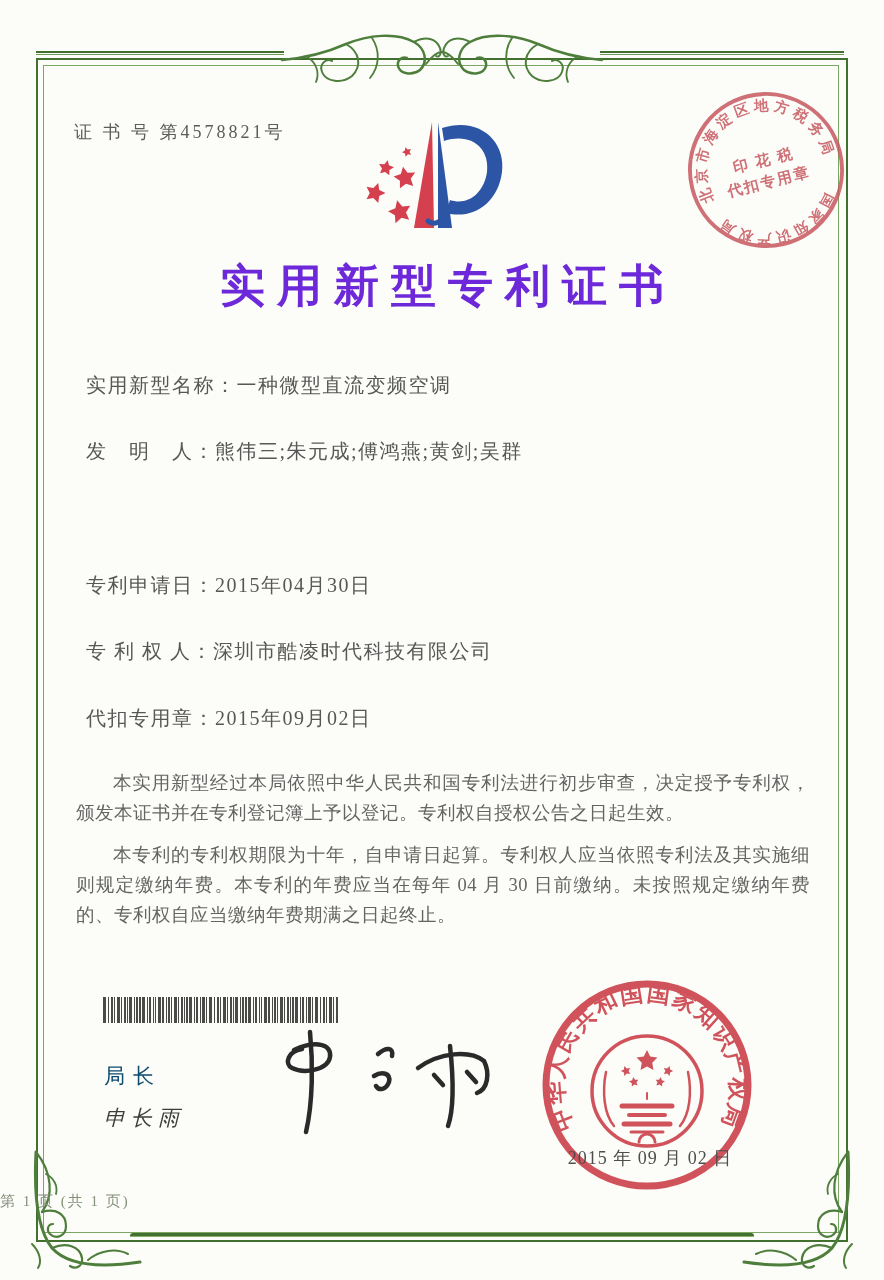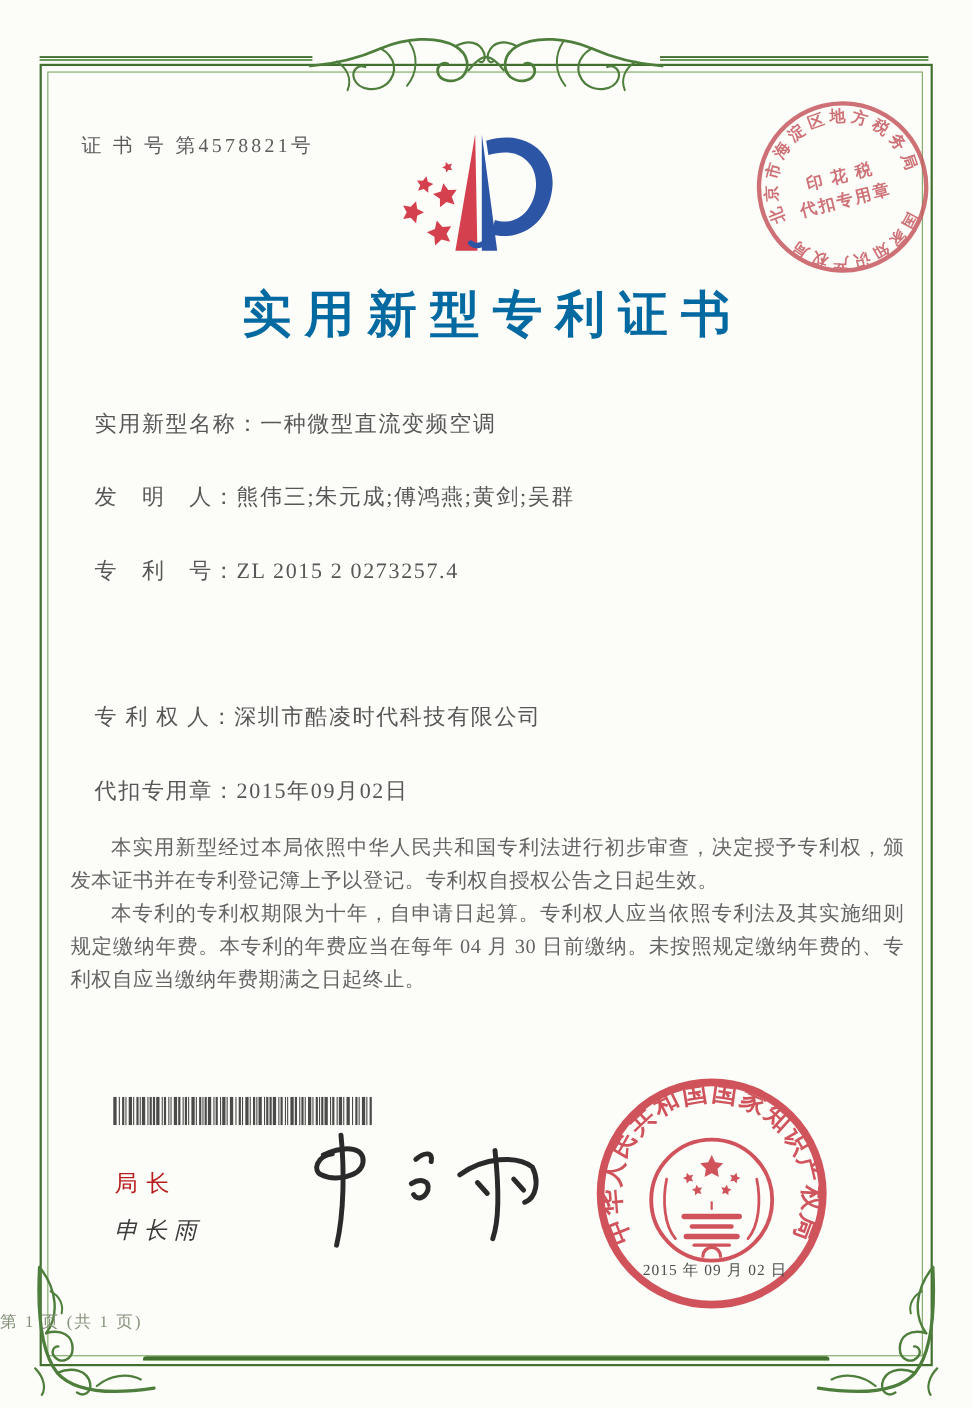--- a/index.html
+++ b/index.html
@@ -15,31 +15,31 @@
   .rule-top.right{left:600px;width:244px;}
   .rule-bottom{position:absolute;left:130px;top:1233px;width:624px;height:6px;background:linear-gradient(to bottom,#41702f 0 3px,#86b06e 3px 4px,transparent 4px);border-radius:3px;}
   .ornament-top{position:absolute;left:276px;top:20px;width:332px;height:78px;}
   .corner{position:absolute;width:122px;height:124px;}
   .corner.bl{left:26px;top:1148px;}
   .corner.br{left:736px;top:1148px;transform:scaleX(-1);}
   
   .cert-no{position:absolute;left:74px;top:120px;font-size:18px;letter-spacing:3px;color:#5c5c5c;}
   .logo{position:absolute;left:360px;top:116px;width:150px;height:128px;}
   .tax-seal{position:absolute;left:676px;top:80px;width:180px;height:180px;opacity:.82;}
-  .title{position:absolute;left:0;top:256px;width:100%;text-align:center;font-size:45px;font-weight:bold;letter-spacing:12px;text-indent:12px;color:#0369a1;margin:0;}
+  .title{position:absolute;left:0;top:256px;width:100%;text-align:center;font-size:45px;font-weight:bold;letter-spacing:12px;text-indent:12px;color:#6d28d9;margin:0;}
   .field{position:absolute;left:86px;font-size:20px;color:#575757;letter-spacing:1.5px;white-space:nowrap;}
   .f1{top:372px}.f2{top:438px}.f3{top:505px}.f4{top:572px}.f5{top:638px}.f6{top:705px}
   .paras{position:absolute;left:64px;top:756px;width:758px;font-size:18.5px;line-height:30px;color:#646464;text-align:justify;letter-spacing:.5px;}
-  .paras p{margin:0;text-indent:2em;}
+  .paras p{margin:12px;text-indent:2em;}
   .barcode{position:absolute;left:102px;top:997px;width:238px;height:26px;opacity:.85;}
-  .director-title{position:absolute;left:104px;top:1062px;font-size:21px;letter-spacing:8px;color:#b91c1c;}
+  .director-title{position:absolute;left:104px;top:1062px;font-size:21px;letter-spacing:8px;color:#0c4a6e;}
   .director-name{position:absolute;left:104px;top:1104px;font-size:21px;letter-spacing:6px;color:#3c3c3c;font-style:italic;}
   .signature{position:absolute;left:228px;top:1026px;width:272px;height:122px;}
   .office-seal{position:absolute;left:534px;top:972px;width:226px;height:226px;opacity:.87;}
-  .seal-date{position:absolute;left:544px;top:1146px;width:212px;text-align:center;font-size:14px;letter-spacing:1px;color:#4e4e4e;}
+  .seal-date{position:absolute;left:544px;top:1146px;width:212px;text-align:center;font-size:18px;letter-spacing:1px;color:#4e4e4e;}
   .footer{position:absolute;left:0;top:1192px;width:100%;text-align:left;font-size:15px;letter-spacing:2px;color:#84927c;}
 </style>
 </head>
 <body>
 
 <div class="page">
 
   <div class="frame-outer"></div>
   <div class="frame-inner"></div>
   <div class="rule-top left"></div>
@@ -119,22 +119,22 @@
   </svg>
 
   <h1 class="title">实用新型专利证书</h1>
 
   <div class="field f1">
     <span>实用新型名称：</span><span>一种微型直流变频空调</span>
   </div>
   <div class="field f2">
     <span>发　明　人：</span><span>熊伟三;朱元成;傅鸿燕;黄剑;吴群</span>
   </div>
-  <div class="field f3">
-    <span>专　利　号：</span><span>ZL 2015 2 0273257.4</span>
+  <div class="field f4">
+    <span>专利申请日：</span><span>2015年04月30日</span>
   </div>
   <div class="field f5">
     <span>专 利 权 人：</span><span>深圳市酷凌时代科技有限公司</span>
   </div>
   <div class="field f6">
     <span>代扣专用章：</span><span>2015年09月02日</span>
   </div>
 
   <div class="paras">
     <p>本实用新型经过本局依照中华人民共和国专利法进行初步审查，决定授予专利权，颁发本证书并在专利登记簿上予以登记。专利权自授权公告之日起生效。</p>

